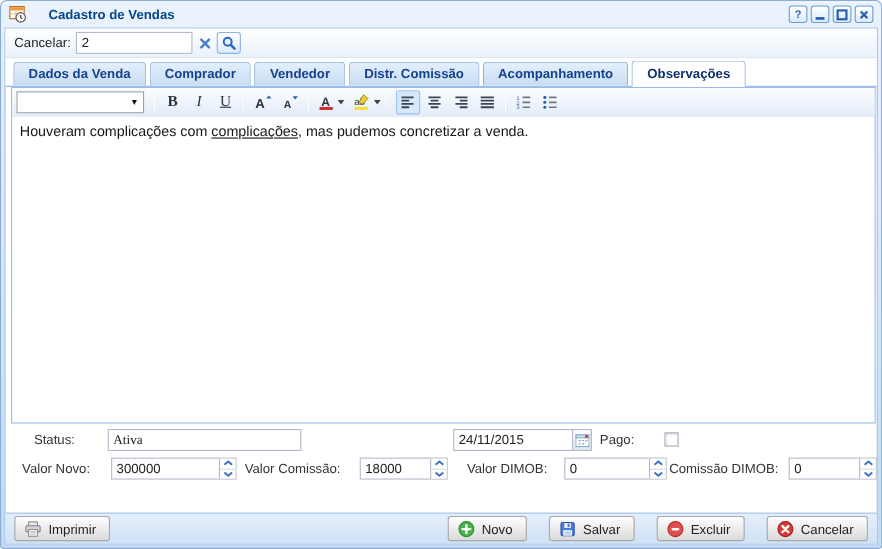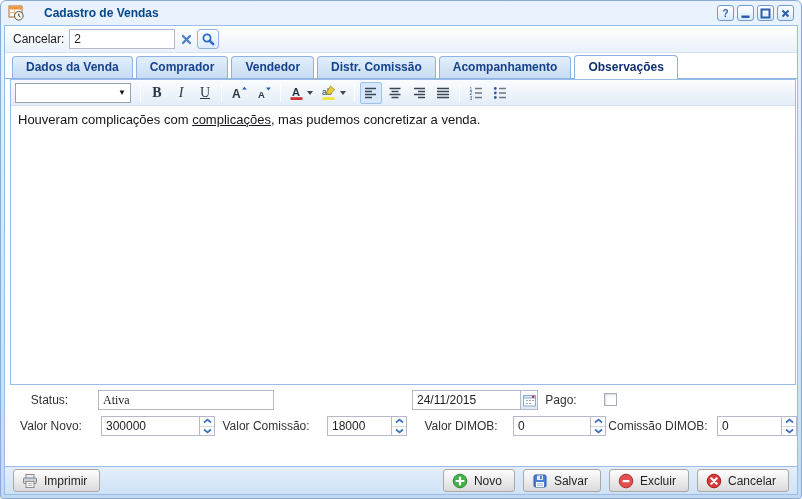--- a/index.html
+++ b/index.html
@@ -139,21 +139,21 @@
     display:flex; align-items:center;
   }
   .btn {
     height:23px; padding:0 12px 0 8px; display:flex; align-items:center; gap:6px;
     border:1px solid #a8a8a8; border-radius:3px;
     background:linear-gradient(#fefefe,#dadada);
     font-size:12px; color:#1f1f1f; cursor:pointer; white-space:nowrap;
   }
   .btn svg { flex:0 0 auto; }
   .footer-left { margin-left:8px; }
-  .footer-right { position:absolute; right:8px; display:flex; gap:8px; }
+  .footer-right { position:absolute; right:8px; display:flex; gap:20px; }
 
   svg { display:block; }
 </style>
 </head>
 <body>
 
 <div class="window">
 
   <div class="titlebar">
     <span class="title-icon">

